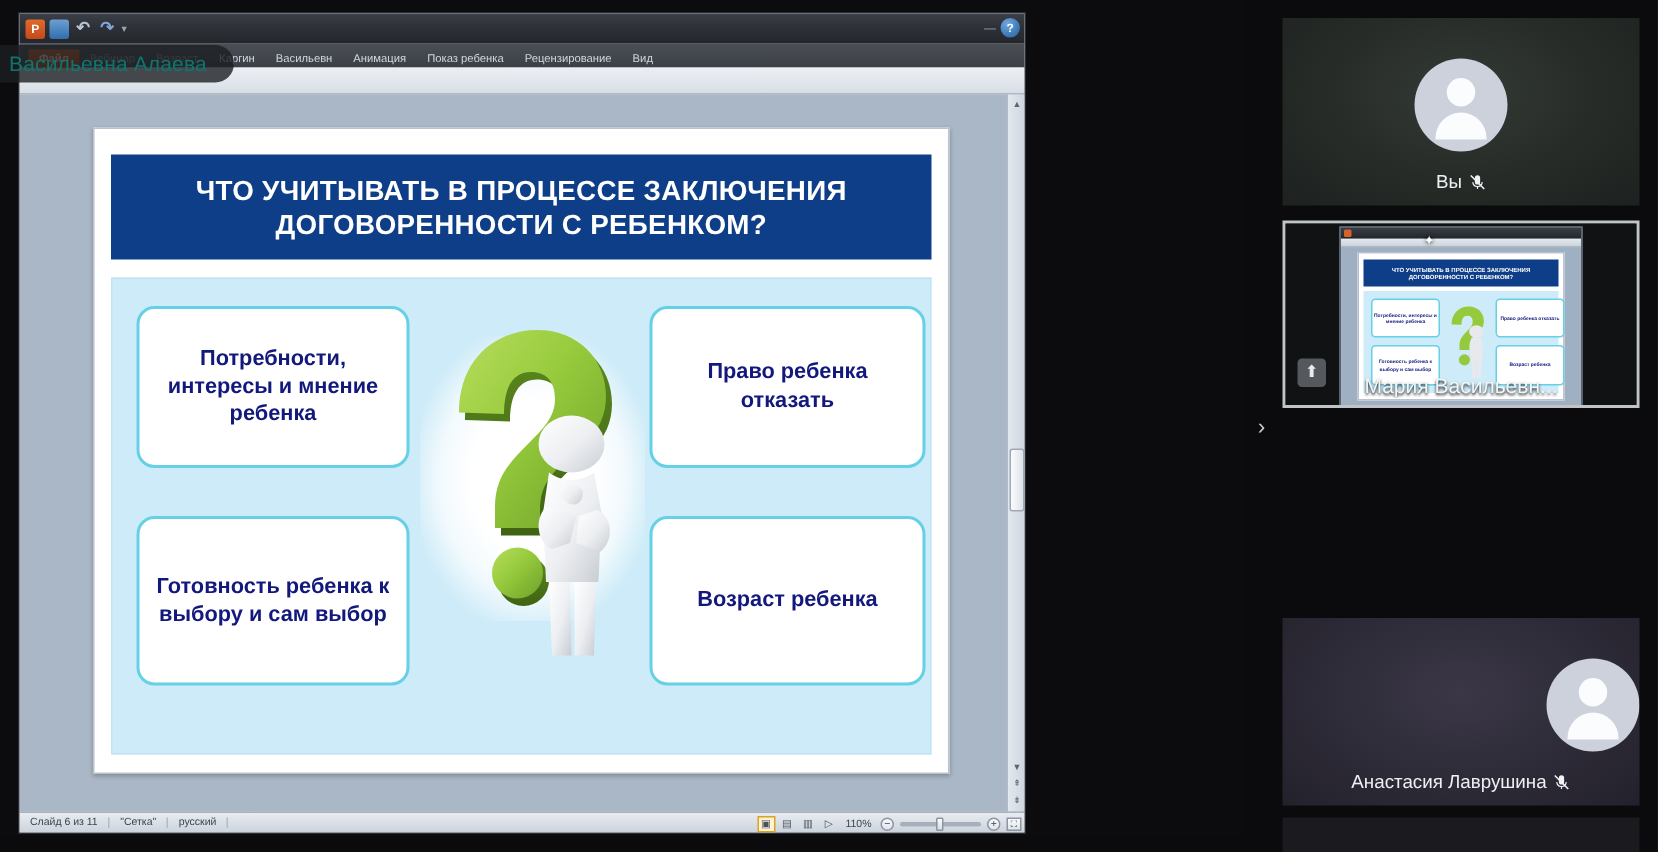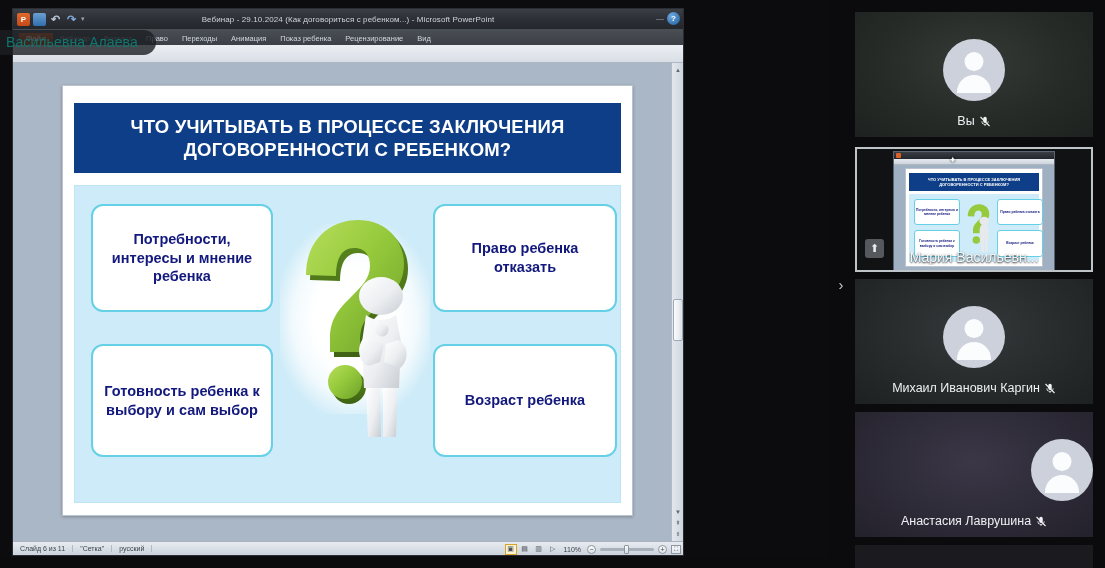--- a/index.html
+++ b/index.html
@@ -318,33 +318,32 @@
     <div class="ppt">
 
       <div class="ppt-titlebar">
         <div class="qat">
           <div class="qat-ico qat-ppt">P</div>
           <div class="qat-ico qat-save"></div>
           <div class="qat-ico qat-undo">↶</div>
           <div class="qat-ico qat-redo">↷</div>
           <div class="qat-caret">▾</div>
         </div>
-        <div class="ppt-title">Вебинар - 29.10.2024 (Как договориться с ребенком...) - Microsoft PowerPoint</div>
         <div class="ppt-wincontrols">
           <div class="win-min">—</div>
           <div class="help-btn">?</div>
         </div>
       </div>
 
       <div class="ppt-ribbon">
         <div class="rtab file">Файл</div>
         <div class="rtab dim">Вебинар</div>
         <div class="rtab dim">Возраст</div>
-        <div class="rtab">Право</div>
-        <div class="rtab">Переходы</div>
+        <div class="rtab">Каргин</div>
+        <div class="rtab">Васильевн</div>
         <div class="rtab">Анимация</div>
         <div class="rtab">Показ ребенка</div>
         <div class="rtab">Рецензирование</div>
         <div class="rtab">Вид</div>
       </div>
       <div class="ppt-ribbon-body"></div>
 
       <div class="ppt-canvas">
 
         <div class="slide">
@@ -475,31 +474,20 @@
           </div>
         </div>
         <div class="mini-cursor">✦</div>
       </div>
       <div class="share-badge">⬆</div>
       <div class="tile-label">
         <span>Мария Васильевн...</span>
       </div>
     </div>
 
-    <div class="tile t2">
-      <div class="avatar"></div>
-      <div class="tile-label">
-        <span>Михаил Иванович Каргин</span>
-        <svg class="mic-off" viewBox="0 0 24 24">
-          <path fill="#f0f2f4" d="M12 15a3.5 3.5 0 0 0 3.5-3.5V6A3.5 3.5 0 0 0 12 2.5 3.5 3.5 0 0 0 8.5 6v5.5A3.5 3.5 0 0 0 12 15z"></path>
-          <path fill="#f0f2f4" d="M17.5 11.5a5.5 5.5 0 0 1-11 0H5a7 7 0 0 0 6.2 6.9V21h1.6v-2.6A7 7 0 0 0 19 11.5z"></path>
-          <path stroke="#f0f2f4" stroke-width="2.2" d="M3 3 L21 21"></path>
-        </svg>
-      </div>
-    </div>
 
     <div class="tile t3">
       <div class="avatar"></div>
       <div class="tile-label">
         <span>Анастасия Лаврушина</span>
         <svg class="mic-off" viewBox="0 0 24 24">
           <path fill="#f0f2f4" d="M12 15a3.5 3.5 0 0 0 3.5-3.5V6A3.5 3.5 0 0 0 12 2.5 3.5 3.5 0 0 0 8.5 6v5.5A3.5 3.5 0 0 0 12 15z"></path>
           <path fill="#f0f2f4" d="M17.5 11.5a5.5 5.5 0 0 1-11 0H5a7 7 0 0 0 6.2 6.9V21h1.6v-2.6A7 7 0 0 0 19 11.5z"></path>
           <path stroke="#f0f2f4" stroke-width="2.2" d="M3 3 L21 21"></path>
         </svg>

